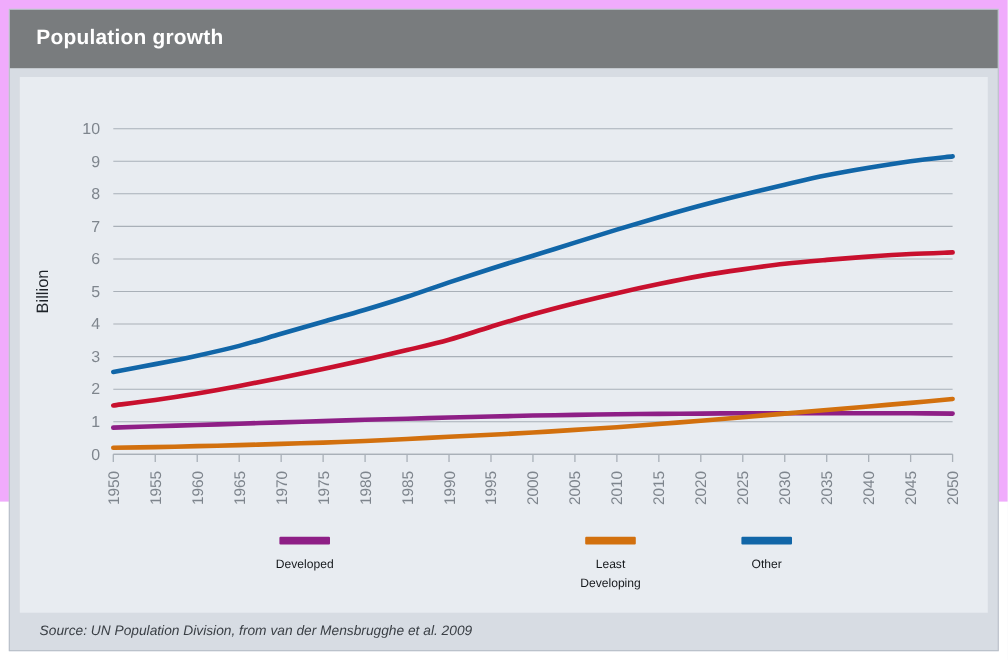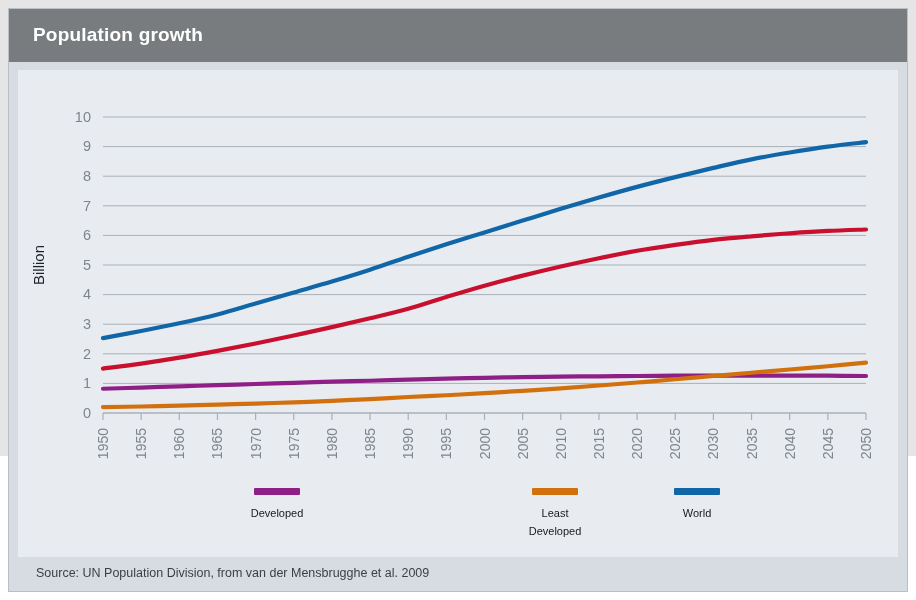--- a/index.html
+++ b/index.html
@@ -1,20 +1,20 @@
 <!DOCTYPE html>
 <html><head>
 <meta charset="utf-8">
 <style>
   html,body{margin:0;padding:0;background:#ffffff;}
   body{width:916px;height:600px;font-family:"Liberation Sans",sans-serif;overflow:hidden;}
 
   #figure{
     position:relative;width:916px;height:456px;box-sizing:border-box;
-    background:#e5e5e5;
+    background:#f0abfc;
   }
 
   
   #frame{
     position:absolute;left:8px;top:8px;width:900px;height:584px;
     box-sizing:border-box;
     border:1px solid #b9bfc8;
     background:#d7dce3;
   }
 
@@ -33,21 +33,21 @@
 
   
   #panel{
     position:absolute;left:18px;top:70px;width:880px;height:487px;
     background:#e8ecf1;
   }
 
   
   #source{
     position:absolute;left:36px;top:566px;
-    font-size:12.5px;color:#3a3f45;
+    font-size:12.5px;font-style:italic;color:#3a3f45;
     font-family:"Liberation Sans",sans-serif;
     white-space:nowrap;
   }
 
   
   #plot{position:absolute;left:0;top:0;}
 
   .gridline{stroke:#a9b0b8;stroke-width:1;}
   .axisline{stroke:#a9b0b8;stroke-width:1.2;}
   .tickmark{stroke:#a9b0b8;stroke-width:1.2;}
@@ -177,23 +177,23 @@
   </div>
 
   <div id="legend">
       <div class="legend-item" style="left: 189px; width: 140px;">
         <div class="legend-swatch" style="background: rgb(142, 31, 134);"></div>
         <div class="legend-label">Developed</div>
       </div>
       <div class="legend-item" style="left: 467px; width: 140px;">
         <div class="legend-swatch" style="background: rgb(210, 112, 14);"></div>
         <div class="legend-label">Least
-Developed</div>
+Developing</div>
       </div>
       <div class="legend-item" style="left: 609px; width: 140px;">
         <div class="legend-swatch" style="background: rgb(17, 102, 168);"></div>
-        <div class="legend-label">World</div>
+        <div class="legend-label">Other</div>
       </div>
     </div>
 
   <div id="source">Source: UN Population Division, from van der Mensbrugghe et al. 2009</div>
 
 </div>
 
 </body></html>

